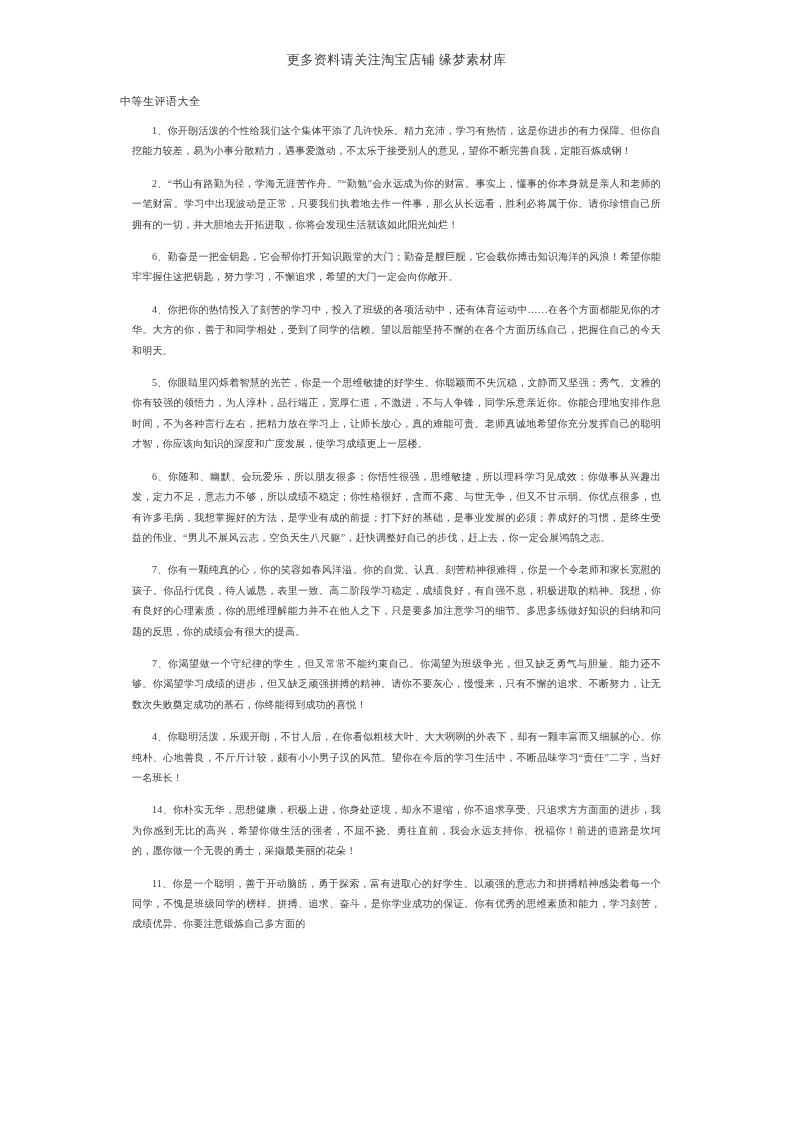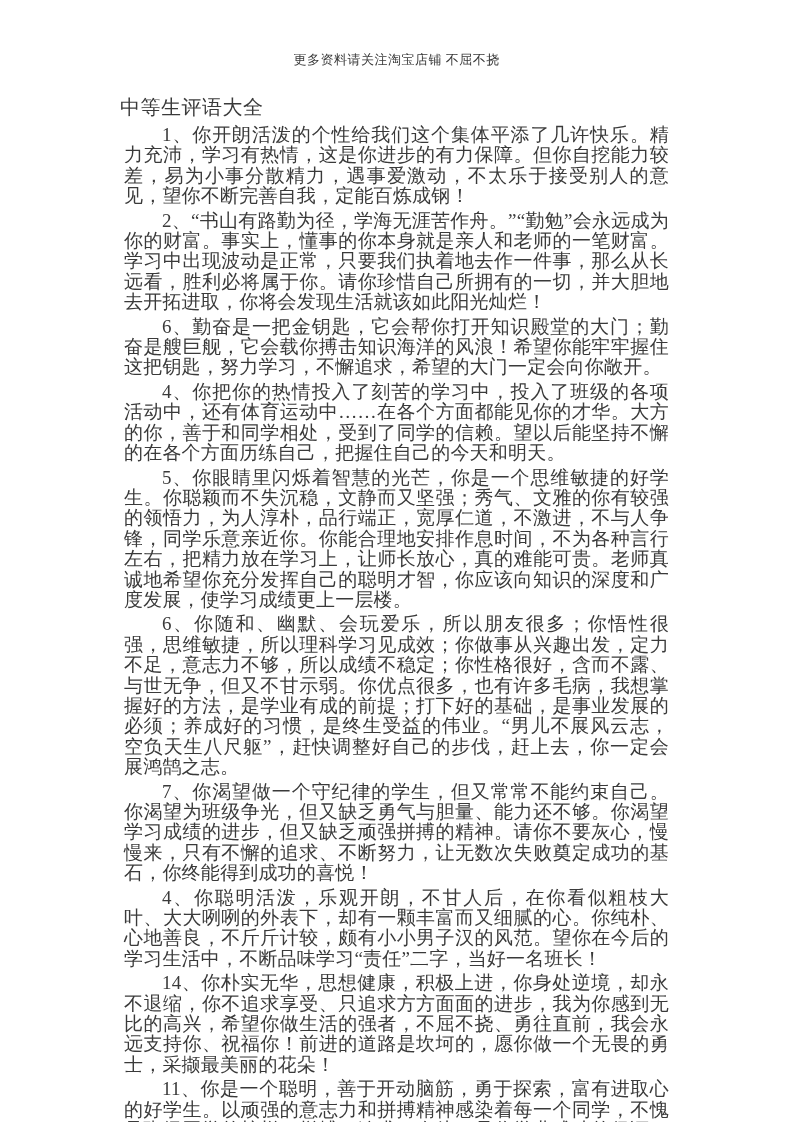--- a/index.html
+++ b/index.html
@@ -21,51 +21,52 @@
     text-align: center;
     font-size: 13px;
     letter-spacing: 0.5px;
     color: #3a3a3a;
     white-space: pre;
   }
   .content {
     margin: 25px 120px 0 120px;
   }
   .doc-title {
-    font-size: 20px;
+    font-size: 11px;
     font-weight: normal;
     margin: 0 0 3px 0;
     letter-spacing: 0.5px;
     color: #3a3a3a;
   }
   .para {
-    font-size: 19px;
+    font-size: 10px;
     line-height: 20.4px;
-    margin: 4px;
+    margin: 12px;
     text-align: justify;
     text-justify: inter-character;
     text-indent: 2em;
     letter-spacing: 0.2px;
     color: #3a3a3a;
     word-break: break-all;
   }
 </style>
 </head>
 <body>
 
 <div class="page">
-  <div class="header-note">更多资料请关注淘宝店铺 不屈不挠</div>
+  <div class="header-note">更多资料请关注淘宝店铺 缘梦素材库</div>
 
   <div class="content">
     <h1 class="doc-title">中等生评语大全</h1>
 
     <p class="para">1、你开朗活泼的个性给我们这个集体平添了几许快乐。精力充沛，学习有热情，这是你进步的有力保障。但你自挖能力较差，易为小事分散精力，遇事爱激动，不太乐于接受别人的意见，望你不断完善自我，定能百炼成钢！</p>
     <p class="para">2、“书山有路勤为径，学海无涯苦作舟。”“勤勉”会永远成为你的财富。事实上，懂事的你本身就是亲人和老师的一笔财富。学习中出现波动是正常，只要我们执着地去作一件事，那么从长远看，胜利必将属于你。请你珍惜自己所拥有的一切，并大胆地去开拓进取，你将会发现生活就该如此阳光灿烂！</p>
     <p class="para">6、勤奋是一把金钥匙，它会帮你打开知识殿堂的大门；勤奋是艘巨舰，它会载你搏击知识海洋的风浪！希望你能牢牢握住这把钥匙，努力学习，不懈追求，希望的大门一定会向你敞开。</p>
     <p class="para">4、你把你的热情投入了刻苦的学习中，投入了班级的各项活动中，还有体育运动中……在各个方面都能见你的才华。大方的你，善于和同学相处，受到了同学的信赖。望以后能坚持不懈的在各个方面历练自己，把握住自己的今天和明天。</p>
     <p class="para">5、你眼睛里闪烁着智慧的光芒，你是一个思维敏捷的好学生。你聪颖而不失沉稳，文静而又坚强；秀气、文雅的你有较强的领悟力，为人淳朴，品行端正，宽厚仁道，不激进，不与人争锋，同学乐意亲近你。你能合理地安排作息时间，不为各种言行左右，把精力放在学习上，让师长放心，真的难能可贵。老师真诚地希望你充分发挥自己的聪明才智，你应该向知识的深度和广度发展，使学习成绩更上一层楼。</p>
     <p class="para">6、你随和、幽默、会玩爱乐，所以朋友很多；你悟性很强，思维敏捷，所以理科学习见成效；你做事从兴趣出发，定力不足，意志力不够，所以成绩不稳定；你性格很好，含而不露、与世无争，但又不甘示弱。你优点很多，也有许多毛病，我想掌握好的方法，是学业有成的前提；打下好的基础，是事业发展的必须；养成好的习惯，是终生受益的伟业。“男儿不展风云志，空负天生八尺躯”，赶快调整好自己的步伐，赶上去，你一定会展鸿鹄之志。</p>
+    <p class="para">7、你有一颗纯真的心，你的笑容如春风洋溢。你的自觉、认真、刻苦精神很难得，你是一个令老师和家长宽慰的孩子。你品行优良，待人诚恳，表里一致。高二阶段学习稳定，成绩良好，有自强不息，积极进取的精神。我想，你有良好的心理素质，你的思维理解能力并不在他人之下，只是要多加注意学习的细节。多思多练做好知识的归纳和问题的反思，你的成绩会有很大的提高。</p>
     <p class="para">7、你渴望做一个守纪律的学生，但又常常不能约束自己。你渴望为班级争光，但又缺乏勇气与胆量、能力还不够。你渴望学习成绩的进步，但又缺乏顽强拼搏的精神。请你不要灰心，慢慢来，只有不懈的追求、不断努力，让无数次失败奠定成功的基石，你终能得到成功的喜悦！</p>
     <p class="para">4、你聪明活泼，乐观开朗，不甘人后，在你看似粗枝大叶、大大咧咧的外表下，却有一颗丰富而又细腻的心。你纯朴、心地善良，不斤斤计较，颇有小小男子汉的风范。望你在今后的学习生活中，不断品味学习“责任”二字，当好一名班长！</p>
     <p class="para">14、你朴实无华，思想健康，积极上进，你身处逆境，却永不退缩，你不追求享受、只追求方方面面的进步，我为你感到无比的高兴，希望你做生活的强者，不屈不挠、勇往直前，我会永远支持你、祝福你！前进的道路是坎坷的，愿你做一个无畏的勇士，采撷最美丽的花朵！</p>
     <p class="para">11、你是一个聪明，善于开动脑筋，勇于探索，富有进取心的好学生。以顽强的意志力和拼搏精神感染着每一个同学，不愧是班级同学的榜样。拼搏、追求、奋斗，是你学业成功的保证。你有优秀的思维素质和能力，学习刻苦，成绩优异。你要注意锻炼自己多方面的</p>
   </div>
 </div>
 
 </body></html>

